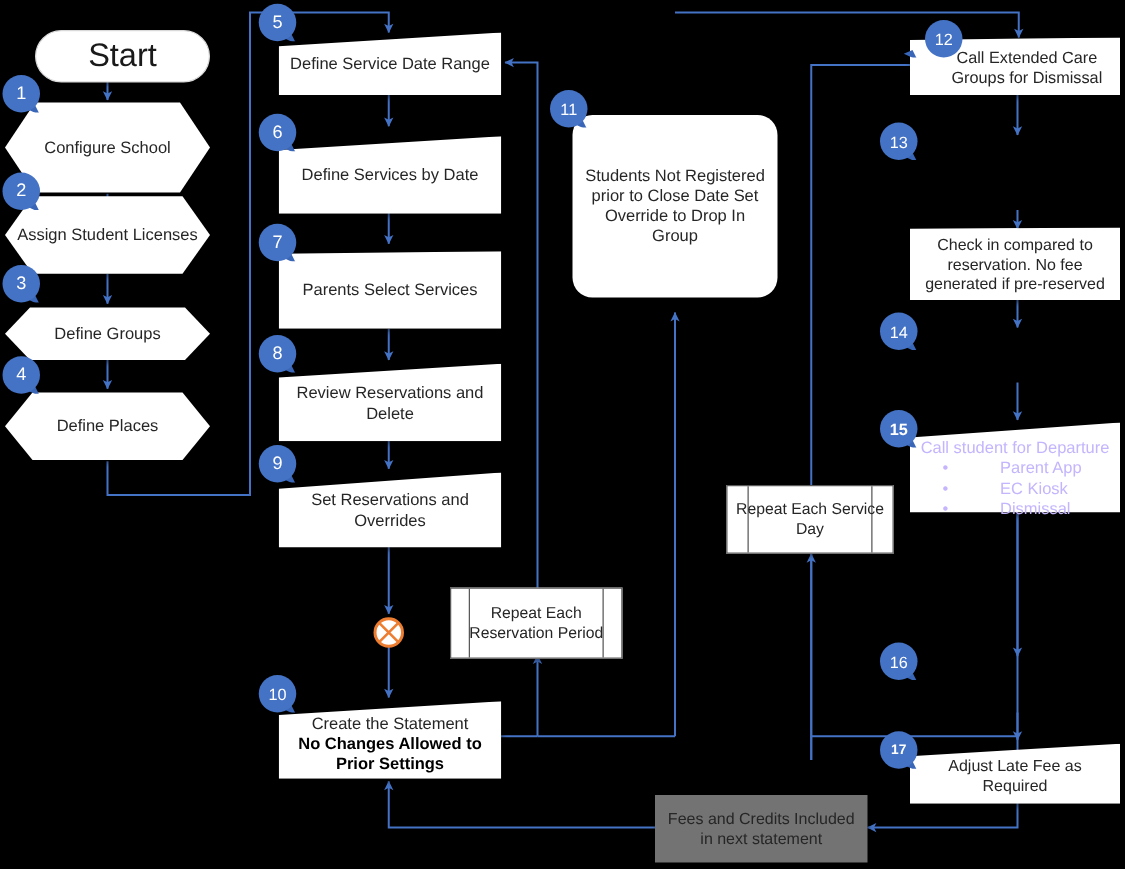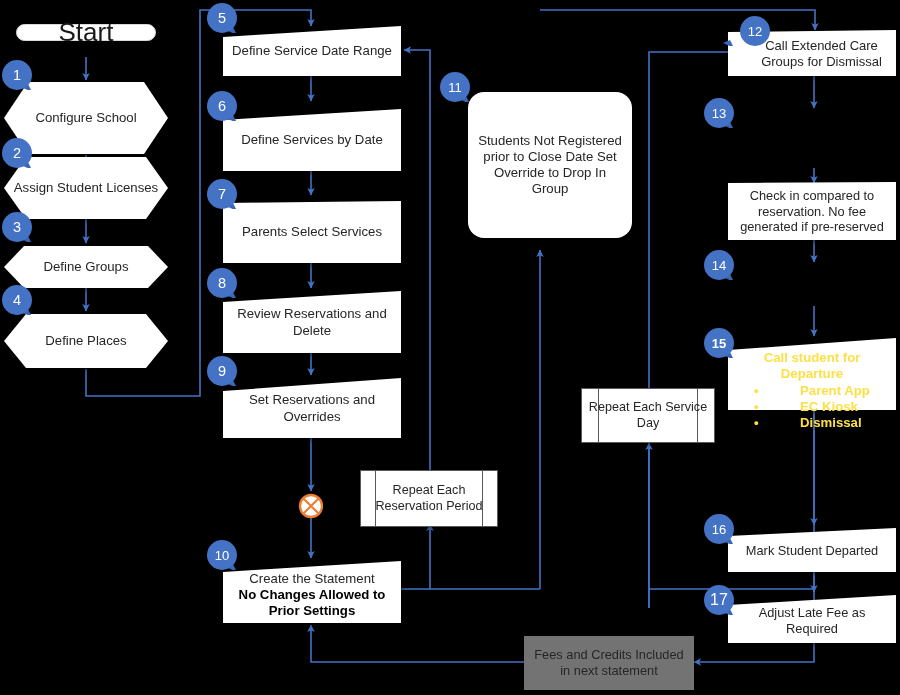--- a/index.html
+++ b/index.html
@@ -20,22 +20,22 @@
   .rounded{background:#fff;border-radius:16px;box-shadow:2px 3px 4px rgba(0,0,0,.4);}
   .skew{filter:drop-shadow(1px 2px 2px rgba(0,0,0,.55));}
   .skew .lbl{padding-top:3px;}
   .predef{background:#fff;box-shadow:1px 2px 3px rgba(0,0,0,.45);border:1px solid #595959;}
   .predef .bar{position:absolute;top:0;bottom:0;width:1px;background:#595959;}
   .badge{position:absolute;width:30px;height:30px;z-index:40;}
   .badge .circ{position:absolute;left:0;top:0;width:30px;height:30px;border-radius:50%;
       background:#4472c4;display:flex;align-items:center;justify-content:center;
       color:#fff;font-size:14.5px;font-weight:400;}
   .bold{font-weight:bold;color:#000;}
-  .bullets{position:absolute;left:0;top:0;width:100%;height:100%;color:#fde047;
-     font-size:13.2px;line-height:1.24;padding:6px 4px 4px 4px;box-sizing:border-box;font-weight:bold;}
+  .bullets{position:absolute;left:0;top:0;width:100%;height:100%;color:#c4b5fd;
+     font-size:13.2px;line-height:1.24;padding:6px 4px 4px 4px;box-sizing:border-box;}
   .bullets .t{text-align:center;}
   .bullets .b{display:flex;padding-left:22px;}
   .bullets .b .dot{width:46px;}
 </style>
 </head>
 <body>
 
 <div id="stage">
 
   <svg class="layer">
@@ -98,21 +98,21 @@
     </g>
 
     <g fill="none" stroke="#4472c4" stroke-width="1.6">
       <path d="M430,589 L311,589"></path>
       <path d="M540,589 L430,589"></path>
       <path d="M649,608 L649,589"></path>
       <path d="M814,589 L814,608"></path>
     </g>
   </svg>
 
-  <div class="node startbox" style="left:16px;top:24px;width:140px;height:17px;">
+  <div class="node startbox" style="left:28px;top:24px;width:140px;height:42px;">
     <div class="lbl">Start</div>
   </div>
 
   <div class="node hexwrap" style="left:2px;top:80px;width:168px;height:76px;">
     <svg width="168" height="76" viewBox="0 0 168 76">
         <polygon points="26,2 142,2 166,38 142,74 26,74 2,38" fill="#fff"></polygon>
       </svg>
     <div class="lbl">Configure
 School</div>
   </div>
@@ -256,21 +256,21 @@
   </div>
 
   <div class="node predef" style="left:360px;top:470px;width:138px;height:57px;">
     <div class="bar" style="left:14px;"></div>
     <div class="bar" style="right:14px;"></div>
     <div class="lbl" style="font-size:12.6px;">Repeat Each
 Reservation
 Period</div>
   </div>
 
-  <div class="node rounded" style="left:468px;top:92px;width:164px;height:146px;">
+  <div class="node rounded" style="left:458px;top:92px;width:164px;height:146px;">
     <div class="lbl">Students Not
 Registered prior to
 Close Date
 
 Set Override to Drop In
 Group</div>
   </div>
   <div class="badge" style="left:440px;top:72px;">
     <svg width="30" height="30" style="position:absolute">
         <path d="M26,24 L30,32 L19,27 Z" fill="#3a66b7"></path>
@@ -348,40 +348,34 @@
       </div>
     </div>
   </div>
   <div class="badge" style="left:704px;top:328px;">
     <svg width="30" height="30" style="position:absolute">
         <path d="M26,24 L30,32 L19,27 Z" fill="#3a66b7"></path>
       </svg>
     <div class="circ" style="font-size:13px;font-weight:bold;">15</div>
   </div>
 
-  <div class="node skew" style="left:728px;top:528px;width:168px;height:44px;">
-    <svg width="168" height="44" viewBox="0 0 168 44">
-        <polygon points="0,8 168,0 168,44 0,44" fill="#fff"></polygon>
-      </svg>
-    <div class="lbl" style="font-size:12.8px;">Mark Student Departed</div>
-  </div>
   <div class="badge" style="left:704px;top:514px;">
     <svg width="30" height="30" style="position:absolute">
         <path d="M26,24 L30,32 L19,27 Z" fill="#3a66b7"></path>
       </svg>
     <div class="circ" style="font-size:13px;">16</div>
   </div>
 
   <div class="node skew" style="left:728px;top:595px;width:168px;height:48px;">
     <svg width="168" height="48" viewBox="0 0 168 48">
         <polygon points="0,10 168,0 168,48 0,48" fill="#fff"></polygon>
       </svg>
     <div class="lbl" style="font-size:12.8px;padding-top:6px;">Adjust Late Fee as
 Required</div>
   </div>
   <div class="badge" style="left:704px;top:585px;">
     <svg width="30" height="30" style="position:absolute">
         <path d="M26,24 L30,32 L19,27 Z" fill="#3a66b7"></path>
       </svg>
-    <div class="circ" style="font-size:16px;">17</div>
+    <div class="circ" style="font-size:11px;font-weight:bold;">17</div>
   </div>
 
 </div>
 
 </body></html>

